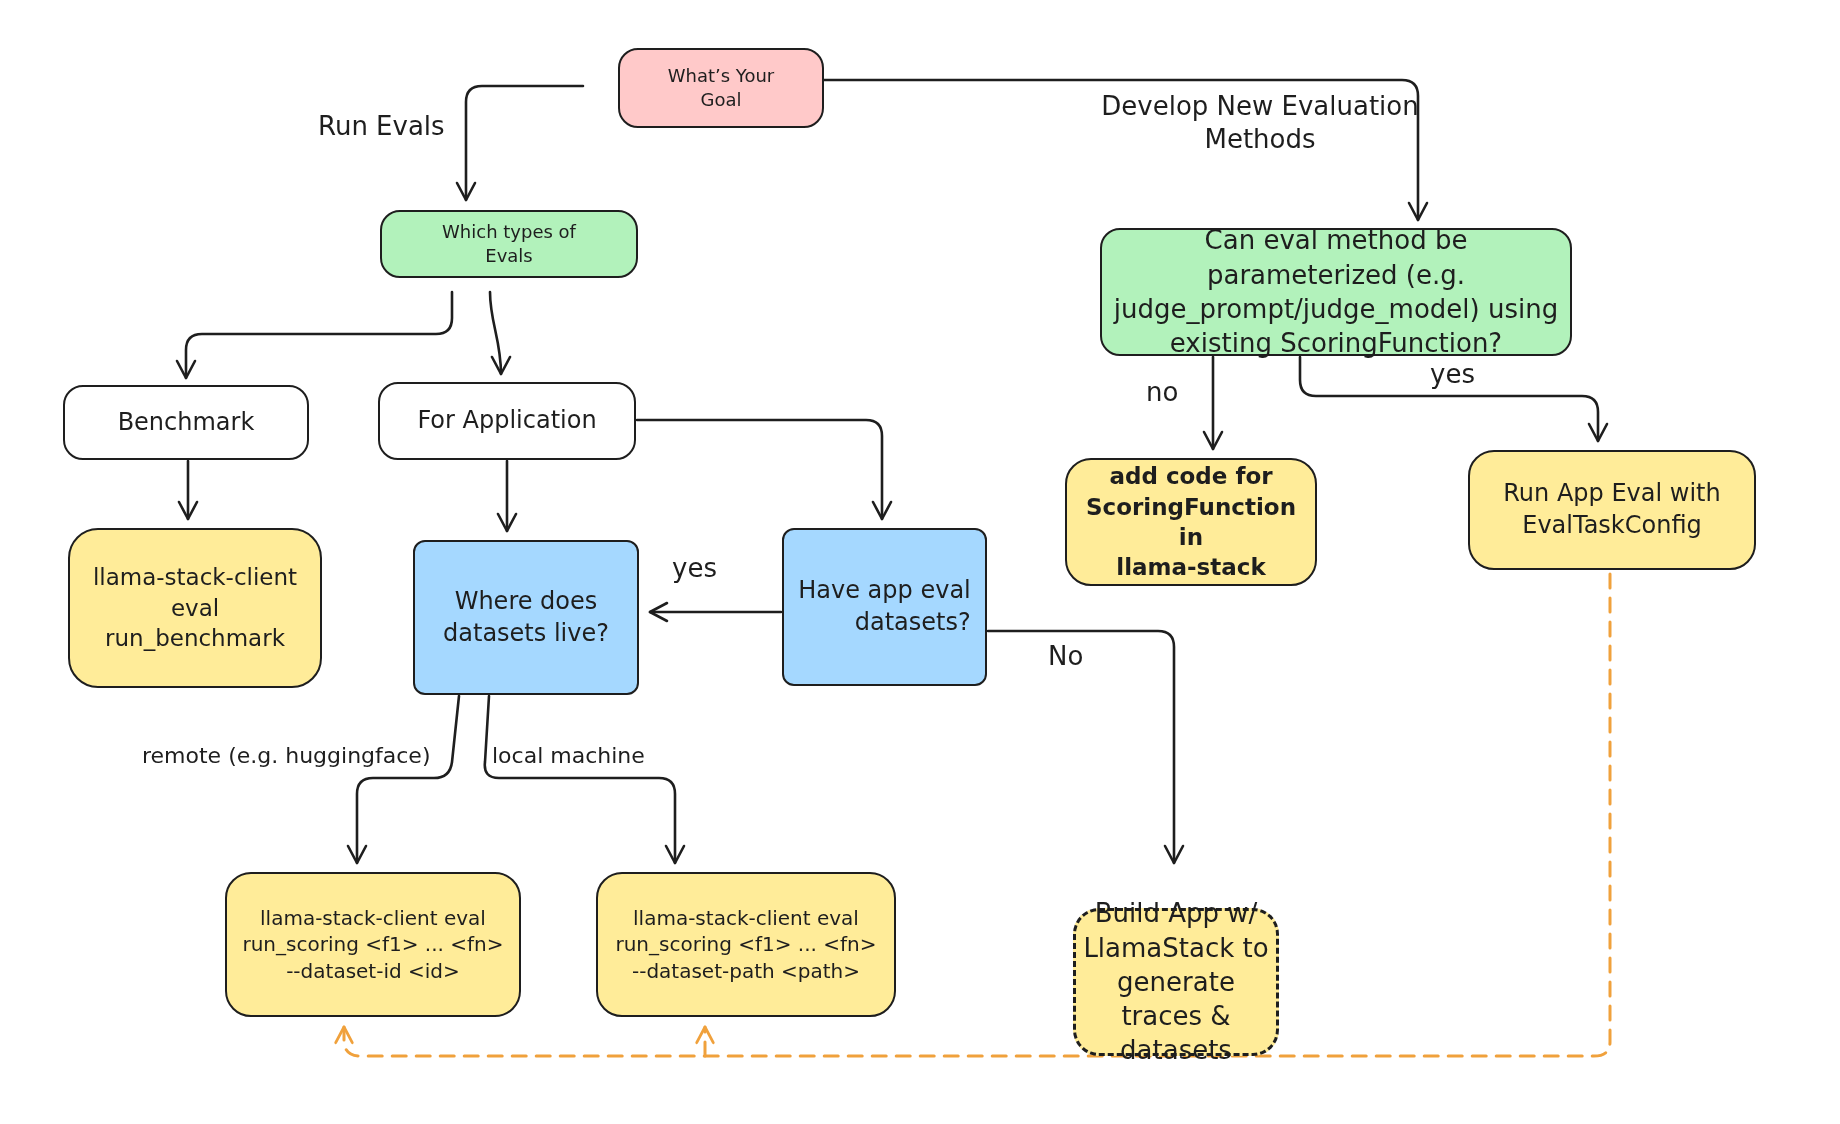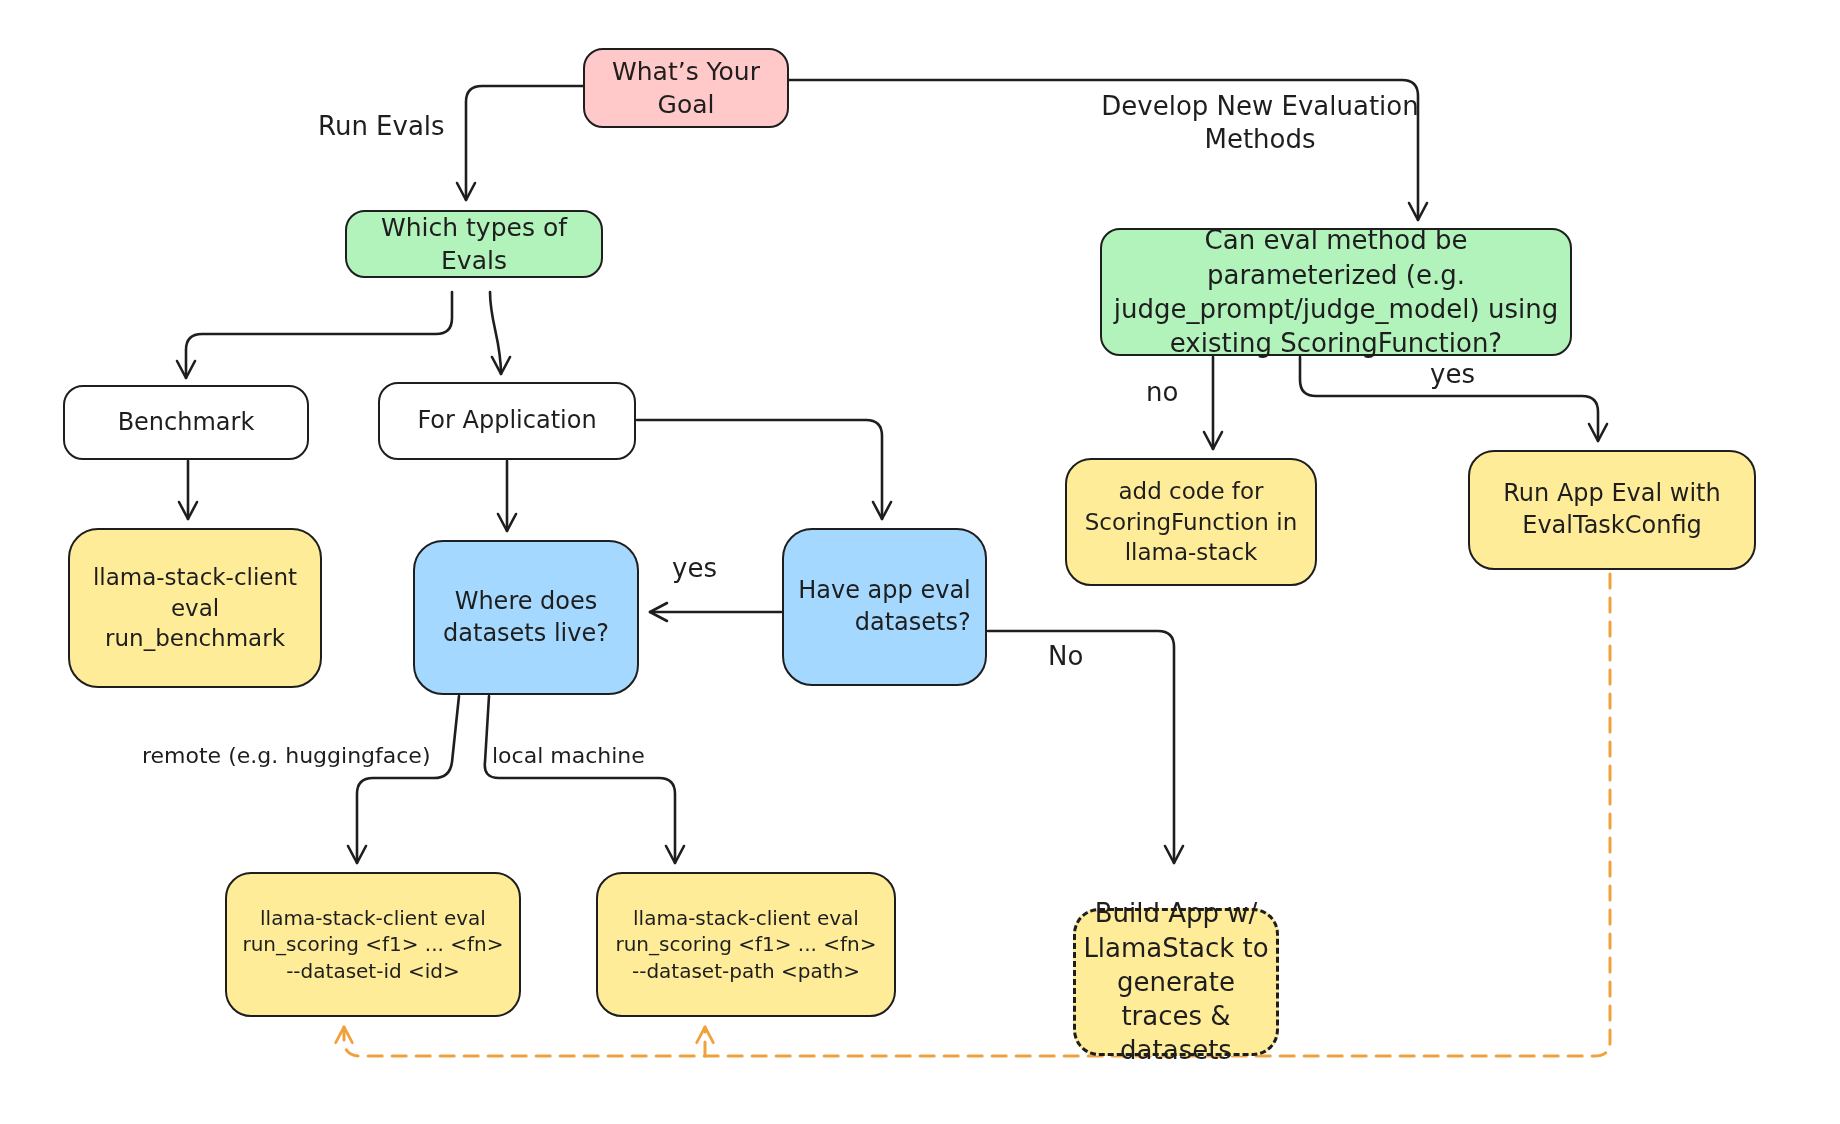--- a/index.html
+++ b/index.html
@@ -7,28 +7,28 @@
     position:relative;width:1840px;height:1124px;background:#ffffff;overflow:hidden;
     font-family:"DejaVu Sans", sans-serif;color:#1e1e1e;
   }
   .edges{position:absolute;left:0;top:0;width:1840px;height:1124px;pointer-events:none;}
   .node{
     position:absolute;display:flex;align-items:center;justify-content:center;
     border:2.6px solid #1e1e1e;border-radius:20px;text-align:center;
     box-sizing:border-box;padding:6px 10px;line-height:1.32;
   }
   .node .lbl{white-space:pre-line;}
-  .blob{border-radius:30px;}
+  .blob{border-radius:12px;}
   .dashed{border-style:dashed;border-width:3px;border-radius:26px;margin-top:36px;}
   .elabel{
     position:absolute;white-space:pre-line;text-align:center;line-height:1.25;
     font-family:"DejaVu Sans", sans-serif;color:#1e1e1e;
   }
   .f20{font-size:20px;} .f21{font-size:26px;} .f22{font-size:22px;}
-  .f23{font-size:23px;} .f24{font-size:24px;} .f25{font-size:25px;} .f26{font-size:26px;}
+  .f23{font-size:23px;} .f24{font-size:24px;} .f25{font-size:18px;margin-left:35px;} .f26{font-size:26px;}
 </style>
 </head>
 <body>
 
 <div class="canvas">
 
   <svg class="edges" width="1840" height="1124" viewBox="0 0 1840 1124">
     <defs>
       <marker id="ah" viewBox="0 0 26 26" refX="22" refY="13" markerWidth="26" markerHeight="26" markerUnits="userSpaceOnUse" orient="auto-start-reverse">
         <path d="M5 4 L22 13 L5 22" fill="none" stroke="#1e1e1e" stroke-width="2.6" stroke-linecap="round" stroke-linejoin="round"></path>
@@ -90,21 +90,21 @@
   <div class="node blob f24" style="left: 413px; top: 540px; width: 226px; height: 155px; background-color: rgb(165, 216, 255);">
     <span class="lbl">Where does
 datasets live?</span>
   </div>
 
   <div class="node blob f24" style="left: 782px; top: 528px; width: 205px; height: 158px; background-color: rgb(165, 216, 255); text-align: right;">
     <span class="lbl">Have app eval
 datasets?</span>
   </div>
 
-  <div class="node f23" style="left: 1065px; top: 458px; width: 252px; height: 128px; border-radius: 26px; background-color: rgb(255, 236, 153);">
+  <div class="node f23" style="left: 1065px; top: 458px; width: 252px; height: 128px; border-radius: 26px; background-color: rgb(255, 236, 153); font-weight: bold;">
     <span class="lbl">add code for
 ScoringFunction in
 llama-stack</span>
   </div>
 
   <div class="node f24" style="left: 1468px; top: 450px; width: 288px; height: 120px; border-radius: 26px; background-color: rgb(255, 236, 153);">
     <span class="lbl">Run App Eval with
 EvalTaskConfig</span>
   </div>
 

